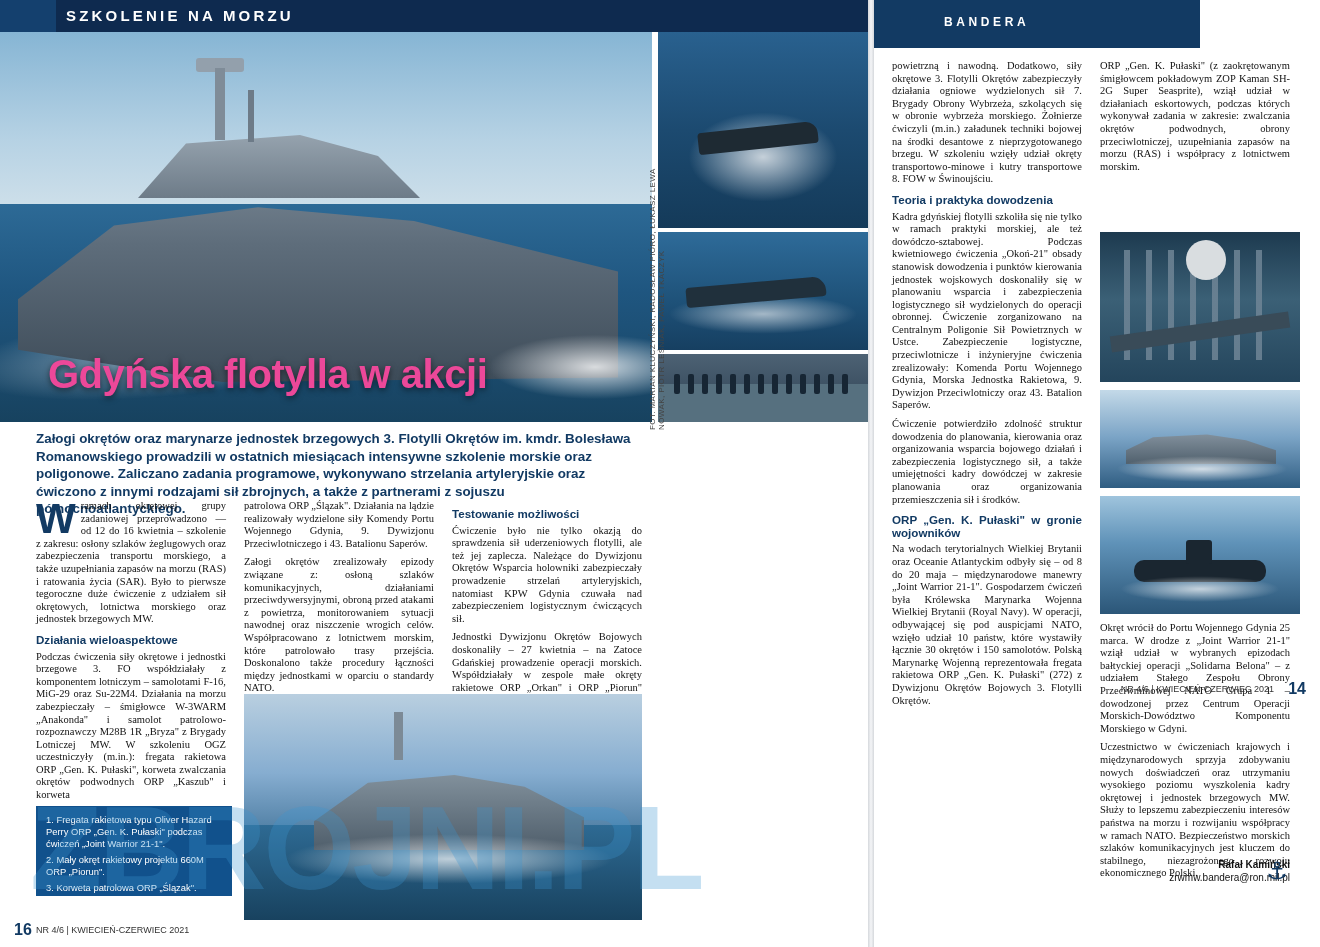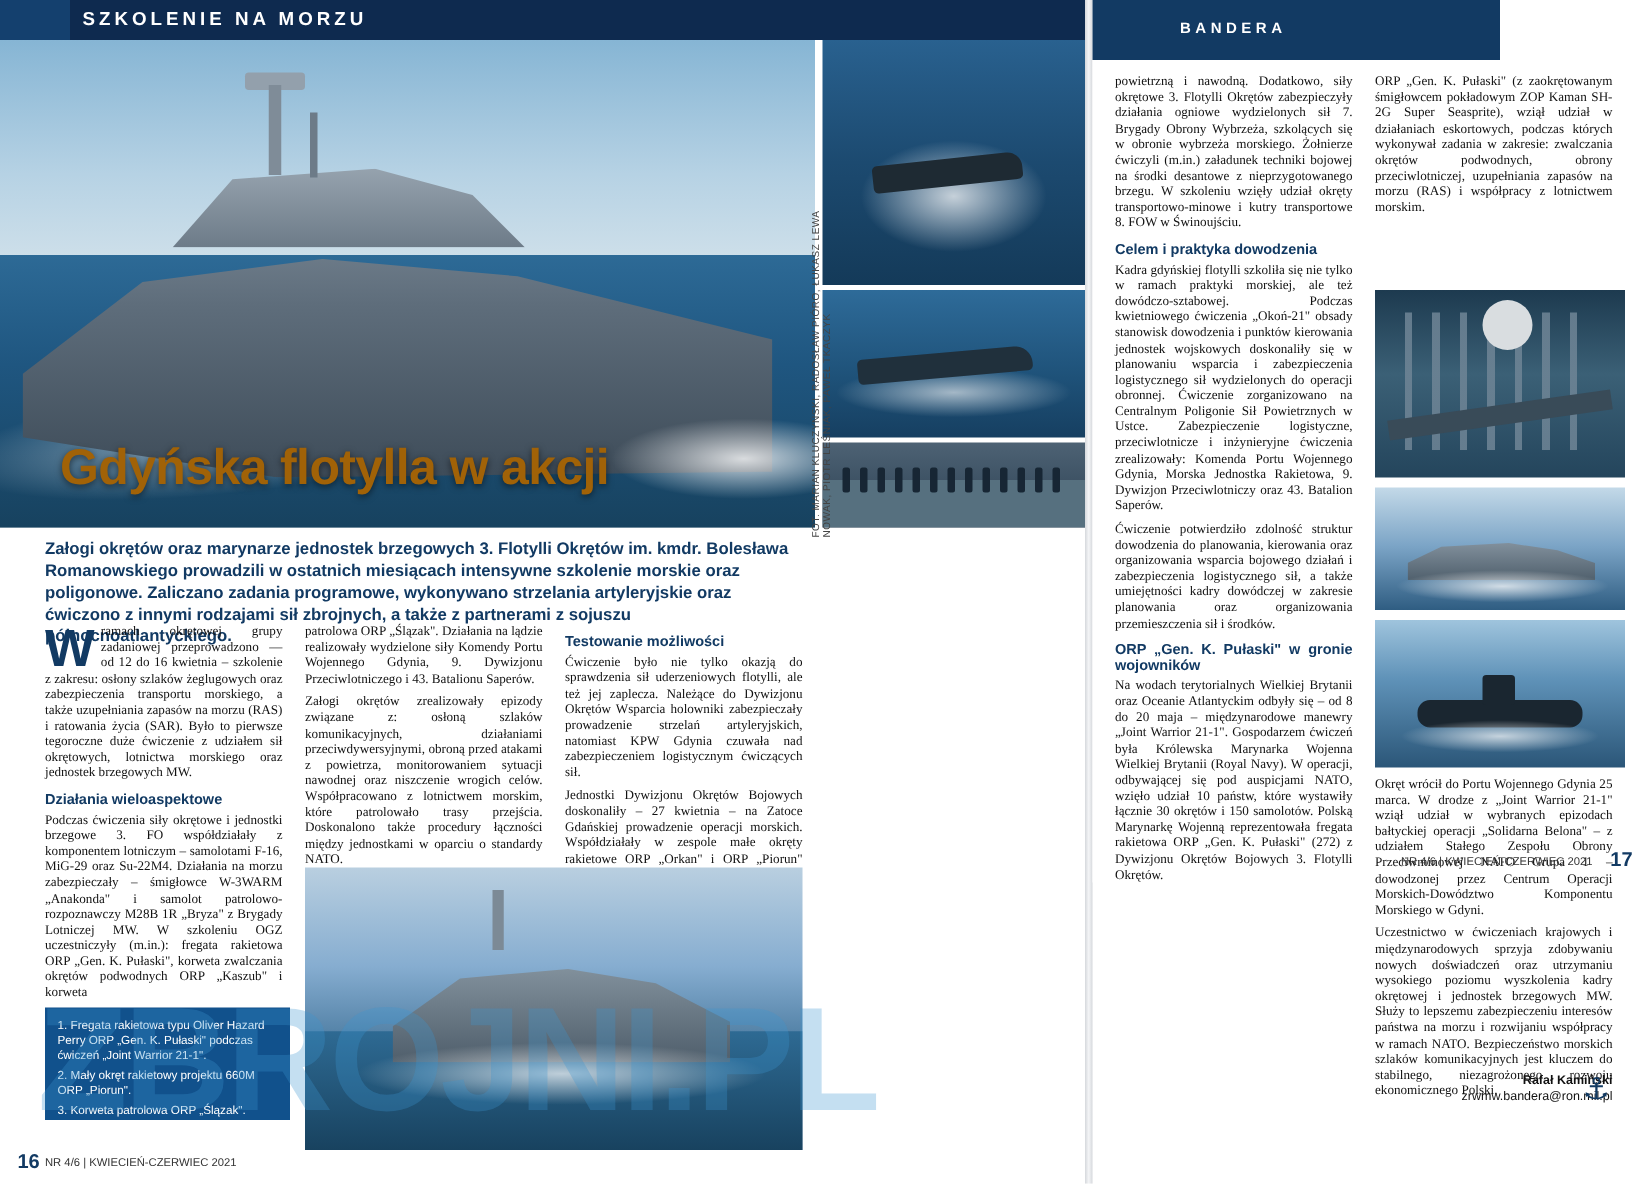--- a/index.html
+++ b/index.html
@@ -69,21 +69,21 @@
   .ph-b .boat2{position:absolute;left:28px;top:50px;width:140px;height:20px;background:#20303c;border-radius:4px 14px 4px 4px;transform:rotate(-5deg);}
   .ph-b .wash{position:absolute;left:10px;top:62px;width:190px;height:40px;
     background:radial-gradient(ellipse at center, rgba(255,255,255,.6), rgba(255,255,255,0) 70%);}
   .ph-c{left:658px;top:354px;width:210px;height:68px;
     background:linear-gradient(#4d6274 0%, #2c4052 100%);}
   .ph-c .deck{position:absolute;left:0;top:30px;width:210px;height:38px;background:#56707f;}
   .ph-c .crew{position:absolute;top:20px;width:6px;height:20px;background:#172634;border-radius:2px;}
 
   .hero-title{
     position:absolute;left:48px;top:352px;
-    color:#a16207;font-family:"Liberation Sans",sans-serif;
+    color:#ec4899;font-family:"Liberation Sans",sans-serif;
     font-size:40px;font-weight:700;letter-spacing:-0.5px;
     text-shadow:0 2px 6px rgba(0,0,0,.55);
   }
 
   .lead{
     position:absolute;left:36px;top:430px;width:600px;
     color:#123a63;font-family:"Liberation Sans",sans-serif;
     font-size:13.4px;line-height:17.5px;font-weight:700;
   }
 
@@ -291,21 +291,21 @@
   </div>
 
   <div class="spine"></div>
 
   <div class="right-page">
     <div class="bandera-bar"></div>
     <div class="bandera-txt">BANDERA</div>
 
     <div class="rcol rc1">
       <p>powietrzną i nawodną. Dodatkowo, siły okrętowe 3. Flotylli Okrętów zabezpieczyły działania ogniowe wydzielonych sił 7. Brygady Obrony Wybrzeża, szkolących się w obronie wybrzeża morskiego. Żołnierze ćwiczyli (m.in.) załadunek techniki bojowej na środki desantowe z nieprzygotowanego brzegu. W szkoleniu wzięły udział okręty transportowo-minowe i kutry transportowe 8. FOW w Świnoujściu.</p>
-      <h3>Celem i praktyka dowodzenia</h3>
+      <h3>Teoria i praktyka dowodzenia</h3>
       <p>Kadra gdyńskiej flotylli szkoliła się nie tylko w ramach praktyki morskiej, ale też dowódczo-sztabowej. Podczas kwietniowego ćwiczenia „Okoń-21" obsady stanowisk dowodzenia i punktów kierowania jednostek wojskowych doskonaliły się w planowaniu wsparcia i zabezpieczenia logistycznego sił wydzielonych do operacji obronnej. Ćwiczenie zorganizowano na Centralnym Poligonie Sił Powietrznych w Ustce. Zabezpieczenie logistyczne, przeciwlotnicze i inżynieryjne ćwiczenia zrealizowały: Komenda Portu Wojennego Gdynia, Morska Jednostka Rakietowa, 9. Dywizjon Przeciwlotniczy oraz 43. Batalion Saperów.</p>
       <p>Ćwiczenie potwierdziło zdolność struktur dowodzenia do planowania, kierowania oraz organizowania wsparcia bojowego działań i zabezpieczenia logistycznego sił, a także umiejętności kadry dowódczej w zakresie planowania oraz organizowania przemieszczenia sił i środków.</p>
       <h3>ORP „Gen. K. Pułaski" w gronie wojowników</h3>
       <p>Na wodach terytorialnych Wielkiej Brytanii oraz Oceanie Atlantyckim odbyły się – od 8 do 20 maja – międzynarodowe manewry „Joint Warrior 21-1". Gospodarzem ćwiczeń była Królewska Marynarka Wojenna Wielkiej Brytanii (Royal Navy). W operacji, odbywającej się pod auspicjami NATO, wzięło udział 10 państw, które wystawiły łącznie 30 okrętów i 150 samolotów. Polską Marynarkę Wojenną reprezentowała fregata rakietowa ORP „Gen. K. Pułaski" (272) z Dywizjonu Okrętów Bojowych 3. Flotylli Okrętów.</p>
     </div>
 
     <div class="rcol rc2">
       <p>ORP „Gen. K. Pułaski" (z zaokrętowanym śmigłowcem pokładowym ZOP Kaman SH-2G Super Seasprite), wziął udział w działaniach eskortowych, podczas których wykonywał zadania w zakresie: zwalczania okrętów podwodnych, obrony przeciwlotniczej, uzupełniania zapasów na morzu (RAS) i współpracy z lotnictwem morskim.</p>
     </div>
 
@@ -331,17 +331,17 @@
       <p>Uczestnictwo w ćwiczeniach krajowych i międzynarodowych sprzyja zdobywaniu nowych doświadczeń oraz utrzymaniu wysokiego poziomu wyszkolenia kadry okrętowej i jednostek brzegowych MW. Służy to lepszemu zabezpieczeniu interesów państwa na morzu i rozwijaniu współpracy w ramach NATO. Bezpieczeństwo morskich szlaków komunikacyjnych jest kluczem do stabilnego, niezagrożonego rozwoju ekonomicznego Polski.</p>
     </div>
 
     <div class="sign">
       <div class="name">Rafał Kamiński</div>
       <div>zrwmw.bandera@ron.mil.pl</div>
     </div>
     <div class="anchor">⚓</div>
 
     <div class="foot-r">NR 4/6  |  KWIECIEŃ-CZERWIEC 2021</div>
-    <div class="foot-num-r">17</div>
+    <div class="foot-num-r">14</div>
   </div>
 
   <div class="watermark">ZBROJNI.PL</div>
 </div>
 
 </body></html>

